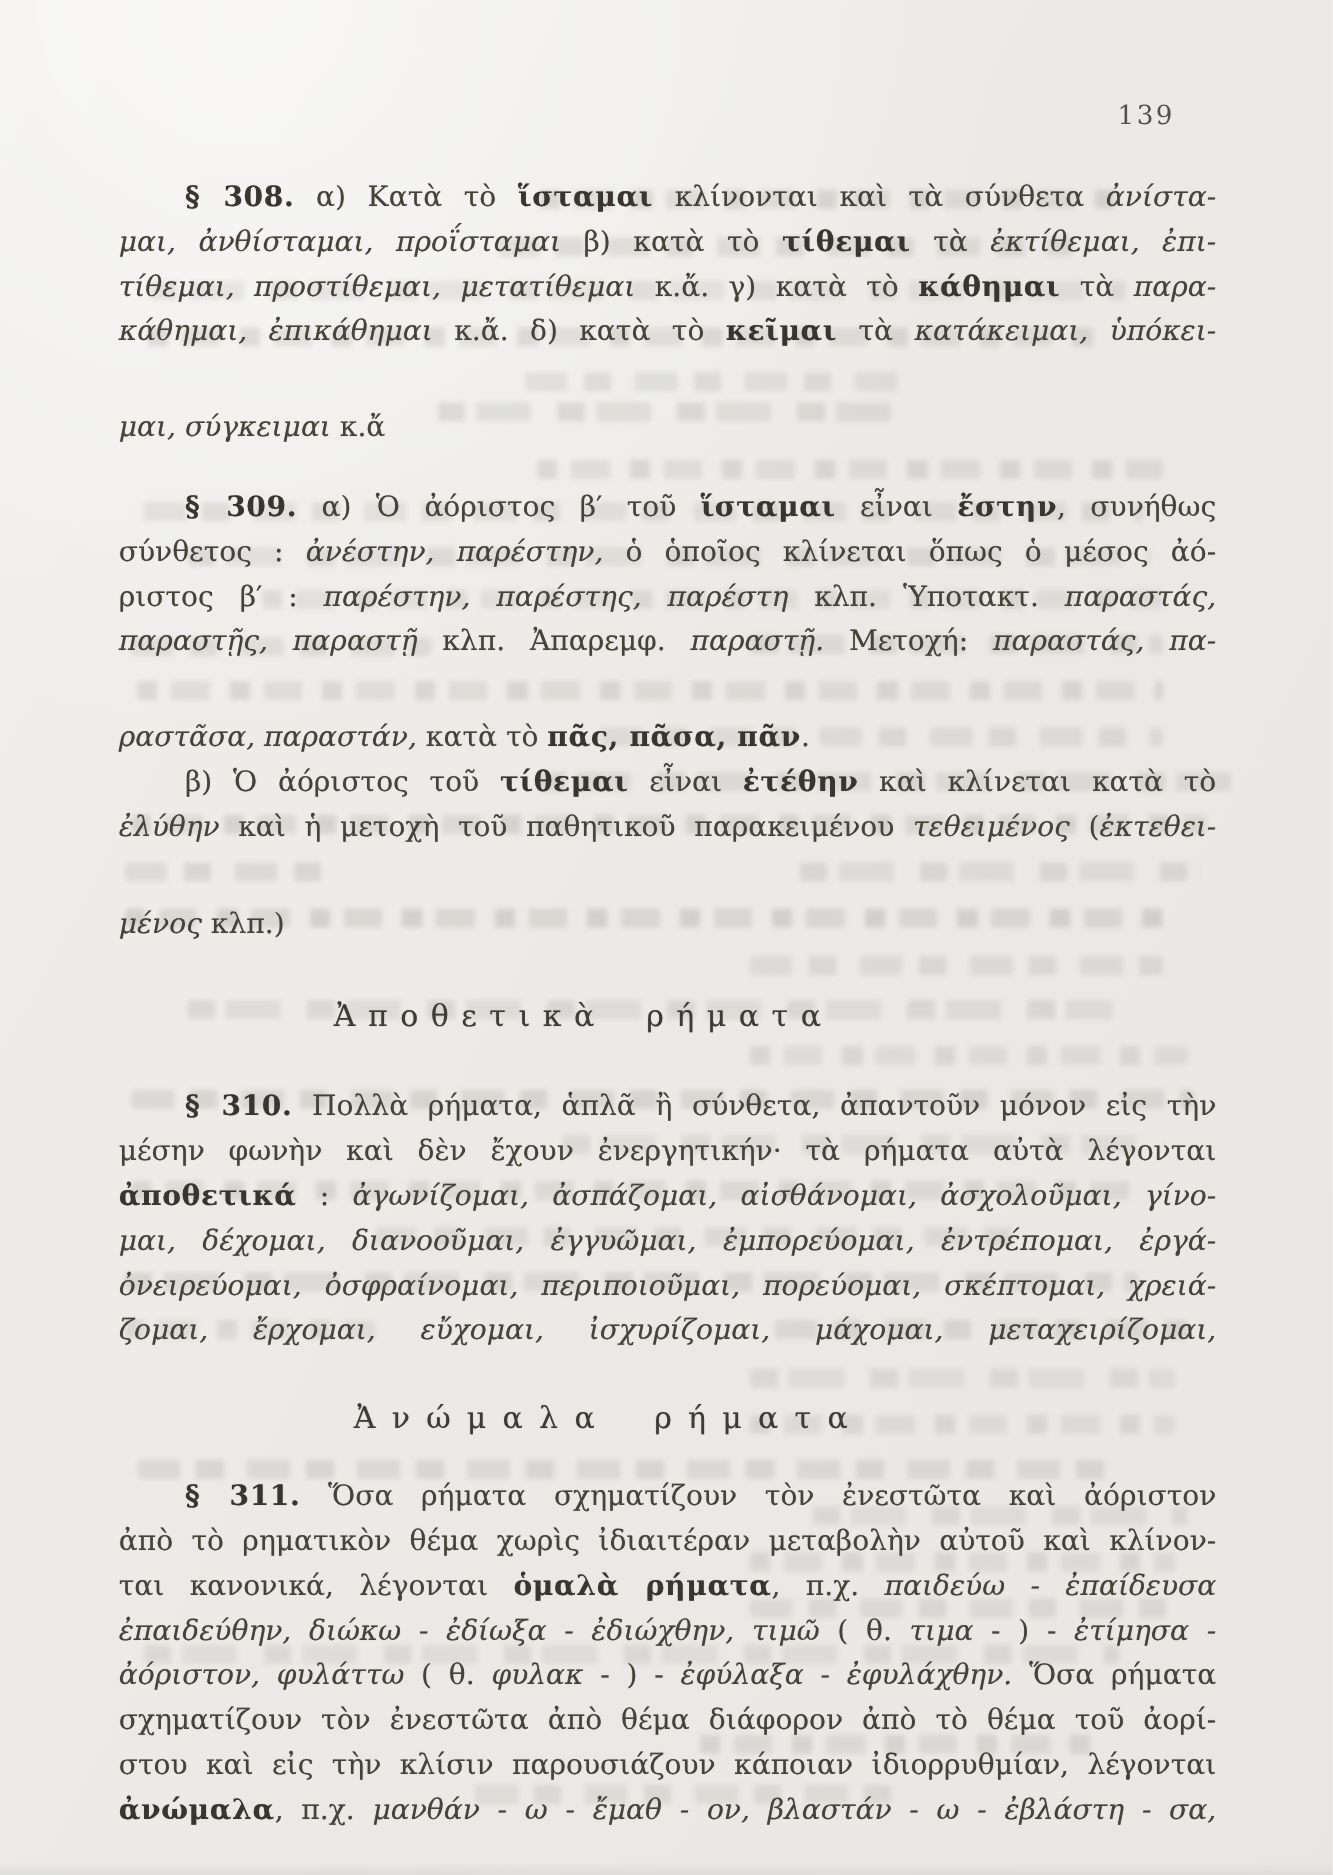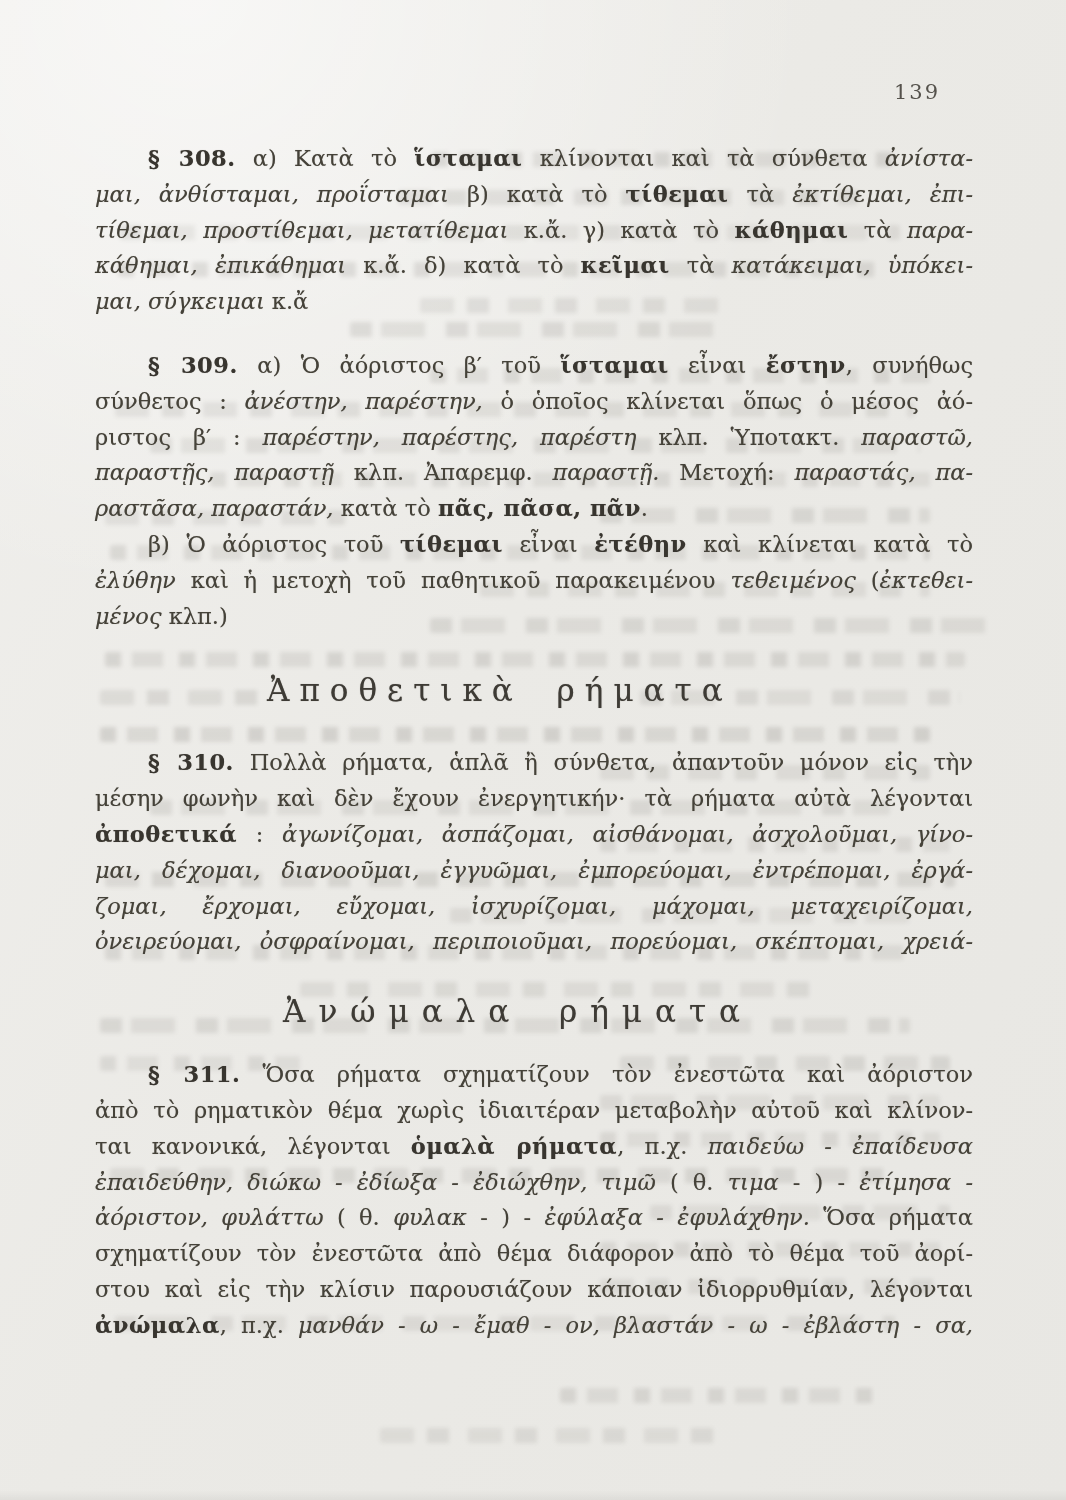--- a/index.html
+++ b/index.html
@@ -26,28 +26,28 @@
   #content {
     position:absolute; left:95px; top:141px; width:878px; z-index:2;
     color:#454239; font-size:22.5px;
     text-shadow:0 0 0.7px rgba(72,66,58,.45);
   }
   .par { margin:0; }
   .line {
     display:block; line-height:35.8px; white-space:nowrap;
     text-align:justify; text-align-last:justify;
   }
-  .line.last { text-align-last:left; }
+  .line.last { text-align-last:left;margin-top:41px; }
   .line.indent { padding-left:53px; }
   .b { font-weight:bold; color:#38352f; letter-spacing:.5px; }
   .i { font-style:italic; }
   .r {}
   .heading {
     display:block; width:fit-content; line-height:36px;
-    font-size:31px; color:#3e3b35; letter-spacing:10px; word-spacing:14px;
+    font-size:24px; color:#3e3b35; letter-spacing:10px; word-spacing:14px;
     text-shadow:0 0 0.8px rgba(62,59,53,.5);
   }
   
   #content > *:nth-child(2){ margin-top:28px; }
   #content > *:nth-child(3){ margin-top:38px; margin-left:172px; }
   #content > *:nth-child(4){ margin-top:37px; }
   #content > *:nth-child(5){ margin-top:33px; margin-left:188px; letter-spacing:13px; }
   #content > *:nth-child(6){ margin-top:28px; }
   
   #bleed { position:absolute; inset:0; z-index:1; }
@@ -108,35 +108,35 @@
       <div class="par">
         <div class="line indent"><span class="b">§ 308.</span><span class="r"> α) Κατὰ τὸ </span><span class="b">ἵσταμαι</span><span class="r"> κλίνονται καὶ τὰ σύνθετα </span><span class="i">ἀνίστα-</span></div>
         <div class="line"><span class="i">μαι, ἀνθίσταμαι, προΐσταμαι</span><span class="r"> β) κατὰ τὸ </span><span class="b">τίθεμαι</span><span class="r"> τὰ </span><span class="i">ἐκτίθεμαι, ἐπι-</span></div>
         <div class="line"><span class="i">τίθεμαι, προστίθεμαι, μετατίθεμαι</span><span class="r"> κ.ἄ. γ) κατὰ τὸ </span><span class="b">κάθημαι</span><span class="r"> τὰ </span><span class="i">παρα-</span></div>
         <div class="line"><span class="i">κάθημαι, ἐπικάθημαι</span><span class="r"> κ.ἄ. δ) κατὰ τὸ </span><span class="b">κεῖμαι</span><span class="r"> τὰ </span><span class="i">κατάκειμαι, ὑπόκει-</span></div>
         <div class="line last"><span class="i">μαι, σύγκειμαι</span><span class="r"> κ.ἄ</span></div>
       </div>
       <div class="par">
         <div class="line indent"><span class="b">§ 309.</span><span class="r"> α) Ὁ ἀόριστος β′ τοῦ </span><span class="b">ἵσταμαι</span><span class="r"> εἶναι </span><span class="b">ἔστην</span><span class="r">, συνήθως</span></div>
         <div class="line"><span class="r">σύνθετος : </span><span class="i">ἀνέστην, παρέστην,</span><span class="r"> ὁ ὁποῖος κλίνεται ὅπως ὁ μέσος ἀό-</span></div>
-        <div class="line"><span class="r">ριστος β′ : </span><span class="i">παρέστην, παρέστης, παρέστη</span><span class="r"> κλπ. Ὑποτακτ. </span><span class="i">παραστῶ,</span></div>
+        <div class="line"><span class="r">ριστος β′ : </span><span class="i">παρέστην, παρέστης, παρέστη</span><span class="r"> κλπ. Ὑποτακτ. </span><span class="i">παραστάς,</span></div>
         <div class="line"><span class="i">παραστῇς, παραστῇ</span><span class="r"> κλπ. Ἀπαρεμφ. </span><span class="i">παραστῇ.</span><span class="r"> Μετοχή: </span><span class="i">παραστάς, πα-</span></div>
         <div class="line last"><span class="i">ραστᾶσα, παραστάν,</span><span class="r"> κατὰ τὸ </span><span class="b">πᾶς, πᾶσα, πᾶν</span><span class="r">.</span></div>
         <div class="line indent"><span class="r">β) Ὁ ἀόριστος τοῦ </span><span class="b">τίθεμαι</span><span class="r"> εἶναι </span><span class="b">ἐτέθην</span><span class="r"> καὶ κλίνεται κατὰ τὸ</span></div>
         <div class="line"><span class="i">ἐλύθην</span><span class="r"> καὶ ἡ μετοχὴ τοῦ παθητικοῦ παρακειμένου </span><span class="i">τεθειμένος</span><span class="r"> (</span><span class="i">ἐκτεθει-</span></div>
         <div class="line last"><span class="i">μένος</span><span class="r"> κλπ.)</span></div>
       </div>
       <div class="heading">Ἀποθετικὰ ρήματα</div>
       <div class="par">
         <div class="line indent"><span class="b">§ 310.</span><span class="r"> Πολλὰ ρήματα, ἁπλᾶ ἢ σύνθετα, ἀπαντοῦν μόνον εἰς τὴν</span></div>
         <div class="line"><span class="r">μέσην φωνὴν καὶ δὲν ἔχουν ἐνεργητικήν· τὰ ρήματα αὐτὰ λέγονται</span></div>
         <div class="line"><span class="b">ἀποθετικά</span><span class="r"> : </span><span class="i">ἀγωνίζομαι, ἀσπάζομαι, αἰσθάνομαι, ἀσχολοῦμαι, γίνο-</span></div>
         <div class="line"><span class="i">μαι, δέχομαι, διανοοῦμαι, ἐγγυῶμαι, ἐμπορεύομαι, ἐντρέπομαι, ἐργά-</span></div>
+        <div class="line"><span class="i">ὀνειρεύομαι, ὀσφραίνομαι, περιποιοῦμαι, πορεύομαι, σκέπτομαι, χρειά-</span></div>
         <div class="line"><span class="i">ζομαι, ἔρχομαι, εὔχομαι, ἰσχυρίζομαι, μάχομαι, μεταχειρίζομαι,</span></div>
-        <div class="line"><span class="i">ὀνειρεύομαι, ὀσφραίνομαι, περιποιοῦμαι, πορεύομαι, σκέπτομαι, χρειά-</span></div>
       </div>
       <div class="heading">Ἀνώμαλα ρήματα</div>
       <div class="par">
         <div class="line indent"><span class="b">§ 311.</span><span class="r"> Ὅσα ρήματα σχηματίζουν τὸν ἐνεστῶτα καὶ ἀόριστον</span></div>
         <div class="line"><span class="r">ἀπὸ τὸ ρηματικὸν θέμα χωρὶς ἰδιαιτέραν μεταβολὴν αὐτοῦ καὶ κλίνον-</span></div>
         <div class="line"><span class="r">ται κανονικά, λέγονται </span><span class="b">ὁμαλὰ ρήματα</span><span class="r">, π.χ. </span><span class="i">παιδεύω - ἐπαίδευσα</span></div>
         <div class="line"><span class="i">ἐπαιδεύθην, διώκω - ἐδίωξα - ἐδιώχθην, τιμῶ</span><span class="r"> ( θ. </span><span class="i">τιμα</span><span class="r"> - ) - </span><span class="i">ἐτίμησα -</span></div>
         <div class="line"><span class="i">ἀόριστον, φυλάττω</span><span class="r"> ( θ. </span><span class="i">φυλακ</span><span class="r"> - ) - </span><span class="i">ἐφύλαξα - ἐφυλάχθην.</span><span class="r"> Ὅσα ρήματα</span></div>
         <div class="line"><span class="r">σχηματίζουν τὸν ἐνεστῶτα ἀπὸ θέμα διάφορον ἀπὸ τὸ θέμα τοῦ ἀορί-</span></div>
         <div class="line"><span class="r">στου καὶ εἰς τὴν κλίσιν παρουσιάζουν κάποιαν ἰδιορρυθμίαν, λέγονται</span></div>

